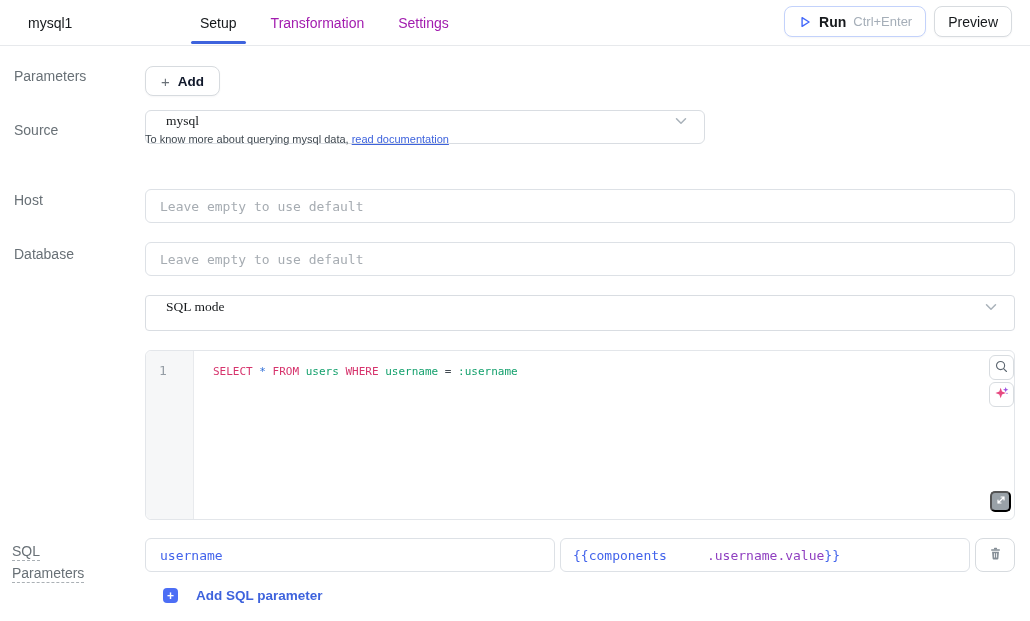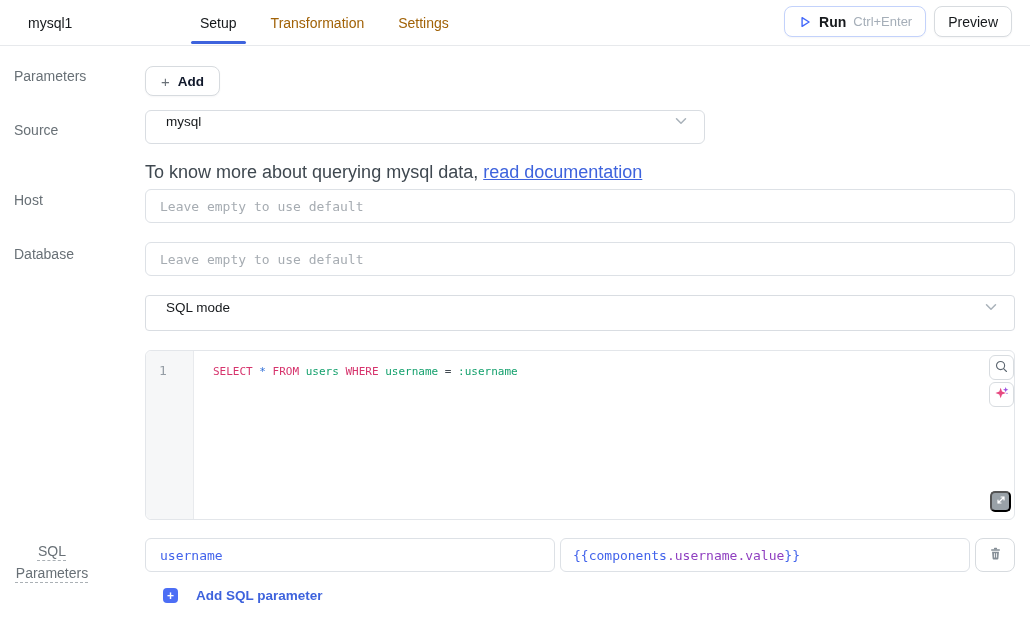--- a/index.html
+++ b/index.html
@@ -4,52 +4,52 @@
 <style>
   * { margin:0; padding:0; box-sizing:border-box; }
   html,body { background:#fff; font-family:"Liberation Sans", sans-serif; }
   .app { position:relative; width:1030px; height:621px; background:#fff; overflow:hidden; }
 
   
   .header { position:absolute; top:0; left:0; width:1030px; height:46px; border-bottom:1px solid #e7e9ec; background:#fff; }
   .query-title { position:absolute; left:28px; top:0; height:46px; display:flex; align-items:center;
                  font-size:14px; font-weight:500; color:#16191c; }
   .tabs { position:absolute; left:196px; top:0; height:46px; display:flex; gap:26px; }
-  .tab { height:46px; display:flex; align-items:center; font-size:14px; color:#a16207; cursor:pointer; position:relative; padding:0 4px; }
+  .tab { height:46px; display:flex; align-items:center; font-size:14px; color:#a21caf; cursor:pointer; position:relative; padding:0 4px; }
   .tab.active { color:#14171a; font-weight:400; }
   .tab.active::after { content:""; position:absolute; left:-5px; right:-5px; bottom:2px; height:3px;
                        background:#3e63dd; border-radius:2px; }
   .hdr-actions { position:absolute; right:18px; top:6px; display:flex; gap:8px;margin-left:32px; }
   .btn { display:flex; align-items:center; background:#fff; border:1px solid #d7dbdf; border-radius:8px;
          height:31px; padding:0 13px; font-size:14px; color:#16191c; cursor:pointer;
          box-shadow:0 1px 2px rgba(16,24,40,.04); }
   .btn-run { border-color:#c3d2fb; gap:7px; }
   .run-label { font-weight:600; }
   .run-shortcut { color:#a5aeb8; font-size:13px; }
   .btn-preview { font-weight:500; }
   .play-icon svg { display:block; }
 
   
   .field-label { position:absolute; left:14px; font-size:14px; color:#687076; }
-  .label-sqlparams { left:12px; width:80px; line-height:22px;text-align:center; }
+  .label-sqlparams { left:12px; width:80px; line-height:22px; }
   .label-sqlparams span { text-decoration:underline dashed #aab0b5 1px; text-underline-offset:4px; }
 
   
   .add-btn { position:absolute; left:145px; top:66px; height:30px; display:flex; align-items:center;
              padding:0 15px; border:1px solid #d7dbdf; border-radius:8px; background:#fff; cursor:pointer;
              box-shadow:0 1px 2px rgba(16,24,40,.04); }
   .add-btn .plus { color:#6a7178; font-size:15px; margin-right:8px; font-weight:400; }
   .add-btn .txt { font-size:13.5px; font-weight:600; color:#0f172a; }
 
   .select-box { position:absolute; display:flex; align-items:center; justify-content:space-between;
-                border:1px solid #d9dde2; border-radius:6px; background:#fff; padding:0 14px 12px 20px; cursor:pointer; }
+                border:1px solid #d9dde2; border-radius:6px; background:#fff; padding:0 14px 12px 20px; cursor:pointer;font-family:Liberation Serif, serif; }
   .select-box .sel-text { font-size:13.5px; color:#16191c; }
   .chevron svg { display:block; }
 
-  .help-line { position:absolute; left:145px; top:162px; font-size:18px; color:#3f4850; }
+  .help-line { position:absolute; left:145px; top:133px; font-size:11px; color:#3f4850; }
   .help-line a { color:#3e63dd; text-decoration:underline; cursor:pointer; }
 
   .text-input { position:absolute; height:34px; width:870px; left:145px; border:1px solid #dde1e6; border-radius:6px;
                 background:#fff; font-family:"DejaVu Sans Mono", monospace; font-size:13px; color:#16191c;
                 padding:0 14px; outline:none; }
   .text-input::placeholder { color:#a6acb2; }
 
   
   .editor { position:absolute; left:145px; top:350px; width:870px; height:170px;
             border:1px solid #e3e6ea; border-radius:6px; background:#fff; }
@@ -70,21 +70,21 @@
   .ed-btn-sparkle { left:843px; top:31px; }
   .expand-btn { position:absolute; left:844px; top:140px; width:21px; height:21px; background:#99a1a7;
                 border-radius:5px; display:flex; align-items:center; justify-content:center; cursor:pointer; }
 
   
   .param-name { left:145px; top:538px; width:410px; color:#4263eb; }
   .param-value { position:absolute; left:560px; top:538px; width:410px; height:34px;
                  border:1px solid #dde1e6; border-radius:6px; background:#fff; display:flex; align-items:center;
                  padding:0 12px; font-family:"DejaVu Sans Mono", monospace; font-size:13px; white-space:pre; }
   .v-blue { color:#4263eb; }
-  .v-purple { color:#8f3fc0; }
+  .v-purple { color:#8f3fc0;margin-left:40px; }
   .trash-btn { position:absolute; left:975px; top:538px; width:40px; height:34px; border:1px solid #d7dbdf;
                border-radius:8px; background:#fff; display:flex; align-items:center; justify-content:center; cursor:pointer; }
 
   .add-param { position:absolute; left:163px; top:588px; display:flex; align-items:center; cursor:pointer; background:none; border:none; }
   .add-param .plus-sq { width:15px; height:15px; background:#4c6ef5; border-radius:4px; color:#fff;
                         display:flex; align-items:center; justify-content:center; font-size:12px; font-weight:700; line-height:1; }
   .add-param .txt { margin-left:18px; font-size:13.5px; font-weight:700; color:#3e63dd; }
 </style>
 </head>
 <body>

